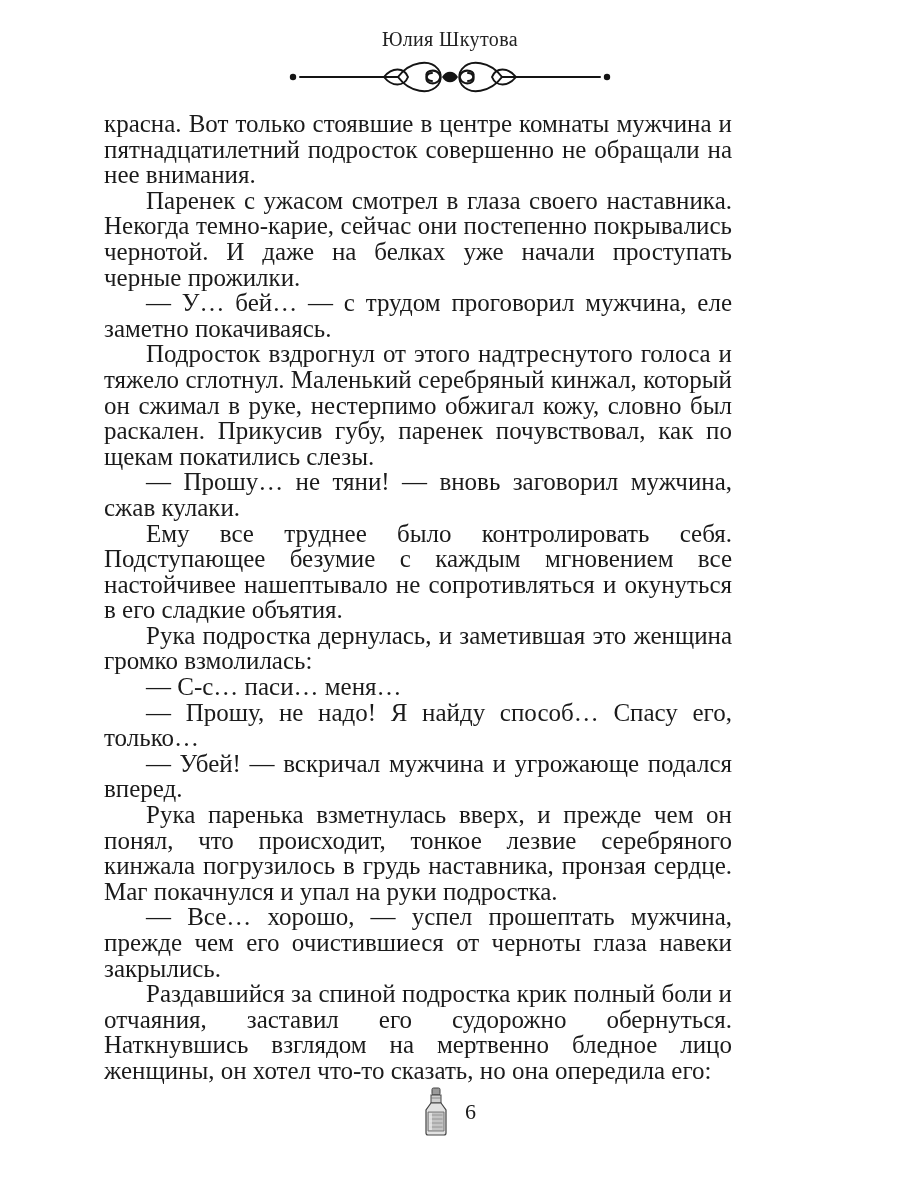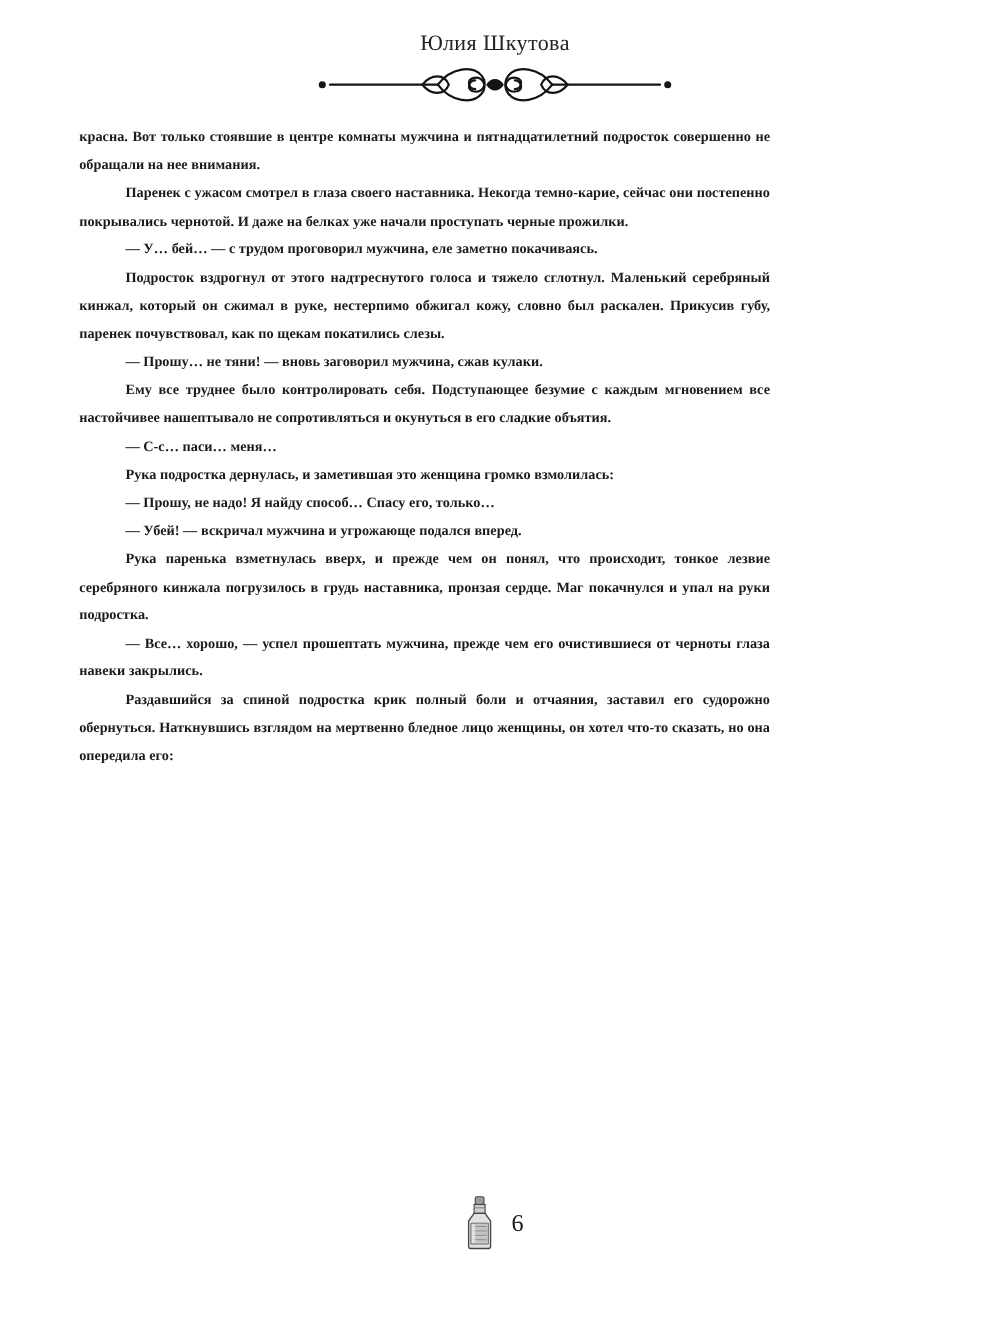--- a/index.html
+++ b/index.html
@@ -20,27 +20,26 @@
       letter-spacing: 0.4px;
       color: #222;
     }
     .ornament-wrap {
       text-align: center;
       margin-top: 4px;
       height: 44px;
     }
     .text-block {
       width: 628px;
-      margin-left: 72px;
+      margin-left: 104px;
       margin-top: 12px;
       text-align: justify;
-      font-size: 13px;
+      font-size: 25px;
       line-height: 25.6px;
       hyphens: manual;
-      font-weight: bold;
       -webkit-hyphens: manual;
     }
     .text-block p {
       margin: 0;
       text-indent: 42px;
     }
     .text-block p.no-indent {
       text-indent: 0;
     }
     .footer {
@@ -85,22 +84,22 @@
     </svg>
   </div>
 
   <div class="text-block">
     <p class="no-indent">красна. Вот только стоявшие в центре комнаты мужчина и пят­надцатилетний подросток совершенно не обращали на нее внимания.</p>
     <p>Паренек с ужасом смотрел в глаза своего наставника. Не­когда темно-карие, сейчас они постепенно покрывались чер­нотой. И даже на белках уже начали проступать черные про­жилки.</p>
     <p>— У… бей… — с трудом проговорил мужчина, еле заметно покачиваясь.</p>
     <p>Подросток вздрогнул от этого надтреснутого голоса и тяже­ло сглотнул. Маленький серебряный кинжал, который он сжи­мал в руке, нестерпимо обжигал кожу, словно был раскален. Прикусив губу, паренек почувствовал, как по щекам покати­лись слезы.</p>
     <p>— Прошу… не тяни! — вновь заговорил мужчина, сжав ку­лаки.</p>
     <p>Ему все труднее было контролировать себя. Подступающее безумие с каждым мгновением все настойчивее нашептывало не сопротивляться и окунуться в его сладкие объятия.</p>
+    <p>Рука подростка дернулась, и заметившая это женщина громко взмолилась:</p>
     <p>— С-с… паси… меня…</p>
-    <p>Рука подростка дернулась, и заметившая это женщина громко взмолилась:</p>
     <p>— Прошу, не надо! Я найду способ… Спасу его, только…</p>
     <p>— Убей! — вскричал мужчина и угрожающе подался впе­ред.</p>
     <p>Рука паренька взметнулась вверх, и прежде чем он понял, что происходит, тонкое лезвие серебряного кинжала погрузи­лось в грудь наставника, пронзая сердце. Маг покачнулся и упал на руки подростка.</p>
     <p>— Все… хорошо, — успел прошептать мужчина, прежде чем его очистившиеся от черноты глаза навеки закрылись.</p>
     <p>Раздавшийся за спиной подростка крик полный боли и от­чаяния, заставил его судорожно обернуться. Наткнувшись взглядом на мертвенно бледное лицо женщины, он хотел что-то сказать, но она опередила его:</p>
   </div>
 
   <div class="footer">
     <svg width="30" height="52" viewBox="0 0 30 52">
       <rect x="11" y="2" width="8" height="7" rx="1.5" fill="#9a9a9a" stroke="#444" stroke-width="1"></rect>

